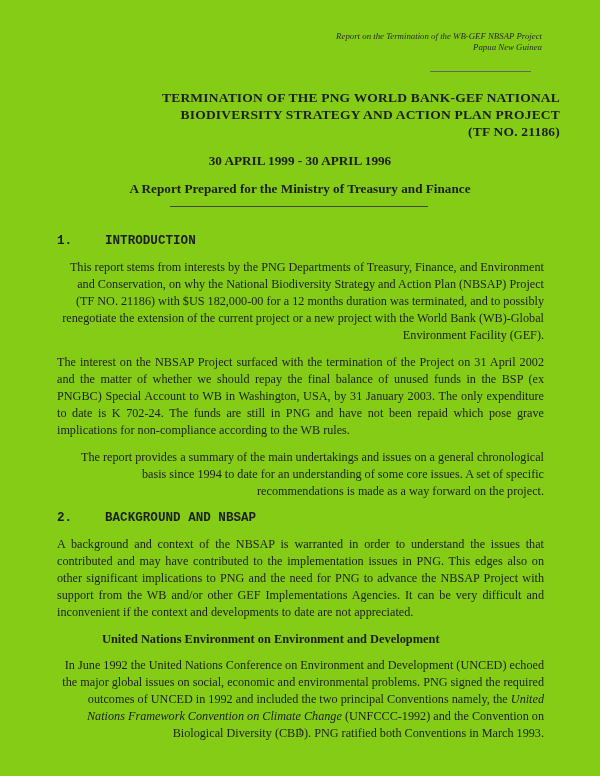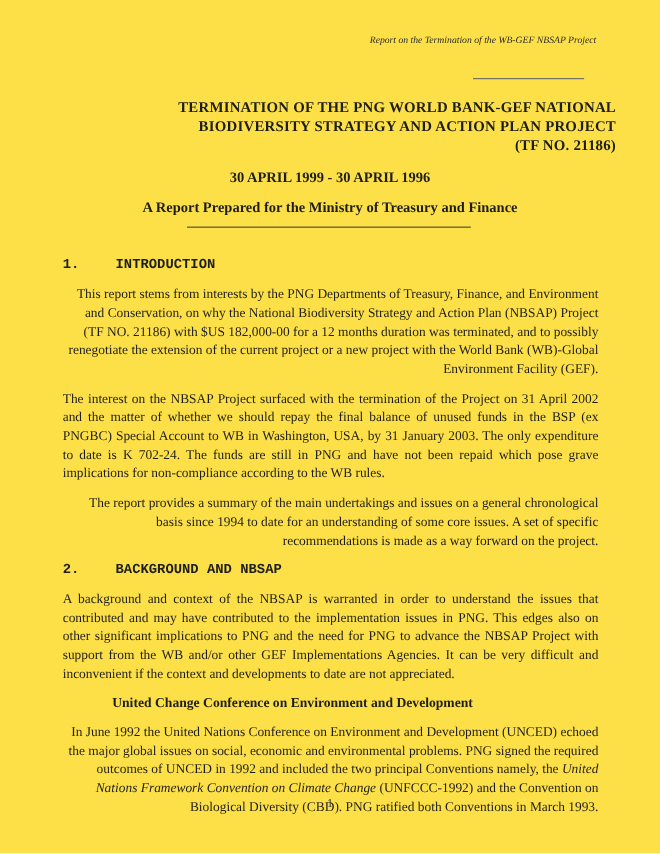--- a/index.html
+++ b/index.html
@@ -4,21 +4,21 @@
 <style>
   html, body {
     margin: 0;
     padding: 0;
     background: #ffffff;
   }
   .page {
     position: relative;
     width: 600px;
     height: 776px;
-    background: #fde047;
+    background: #84cc16;
     font-family: "Liberation Serif", "DejaVu Serif", serif;
     color: #1e1e1e;
     overflow: hidden;
   }
   
   .letterhead {
     position: absolute;
     top: 31px;
     right: 58px;
     text-align: right;
@@ -116,20 +116,21 @@
     color: #3a3a3a;
   }
 </style>
 </head>
 <body>
 
 <div class="page">
 
   <div class="letterhead">
       <div>Report on the Termination of the WB-GEF NBSAP Project</div>
+      <div>Papua New Guinea</div>
     </div>
   <div class="letterhead-rule"></div>
 
   <div class="title-block">
       <div>TERMINATION OF THE PNG WORLD BANK-GEF NATIONAL</div>
       <div>BIODIVERSITY STRATEGY AND ACTION PLAN PROJECT</div>
       <div>(TF NO. 21186)</div>
     </div>
 
   <div class="date-range">30 APRIL 1999 - 30 APRIL 1996</div>
@@ -137,19 +138,19 @@
   <div class="subtitle">A Report Prepared for the Ministry of Treasury and Finance</div>
   <div class="subtitle-rule"></div>
 
   <div class="document-body">
       <div class="sec-heading"><span class="sec-num">1.</span><span>INTRODUCTION</span></div>
       <p class="para"><span>This report stems from interests by the PNG Departments of Treasury, Finance, and Environment and Conservation, on why the National Biodiversity Strategy and Action Plan (NBSAP) Project (TF NO. 21186) with $US 182,000-00 for a 12 months duration was terminated, and to possibly renegotiate the extension of the current project or a new project with the World Bank (WB)-Global Environment Facility (GEF).</span></p>
       <p class="para justify"><span>The interest on the NBSAP Project surfaced with the termination of the Project on 31 April 2002 and the matter of whether we should repay the final balance of unused funds in the BSP (ex PNGBC) Special Account to WB in Washington, USA, by 31 January 2003. The only expenditure to date is K 702-24. The funds are still in PNG and have not been repaid which pose grave implications for non-compliance according to the WB rules.</span></p>
       <p class="para"><span>The report provides a summary of the main undertakings and issues on a general chronological basis since 1994 to date for an understanding of some core issues. A set of specific recommendations is made as a way forward on the project.</span></p>
       <div class="sec-heading"><span class="sec-num">2.</span><span>BACKGROUND AND NBSAP</span></div>
       <p class="para justify"><span>A background and context of the NBSAP is warranted in order to understand the issues that contributed and may have contributed to the implementation issues in PNG. This edges also on other significant implications to PNG and the need for PNG to advance the NBSAP Project with support from the WB and/or other GEF Implementations Agencies. It can be very difficult and inconvenient if the context and developments to date are not appreciated.</span></p>
-      <div class="sub-heading">United Change Conference on Environment and Development</div>
+      <div class="sub-heading">United Nations Environment on Environment and Development</div>
       <p class="para"><span>In June 1992 the United Nations Conference on Environment and Development (UNCED) echoed the major global issues on social, economic and environmental problems. PNG signed the required outcomes of UNCED in 1992 and included the two principal Conventions namely, the </span><span class="italic">United Nations Framework Convention on Climate Change</span><span> (UNFCCC-1992) and the Convention on Biological Diversity (CBD). PNG ratified both Conventions in March 1993.</span></p>
     </div>
 
   <div class="page-number">1</div>
 
 </div>
 
 </body></html>

